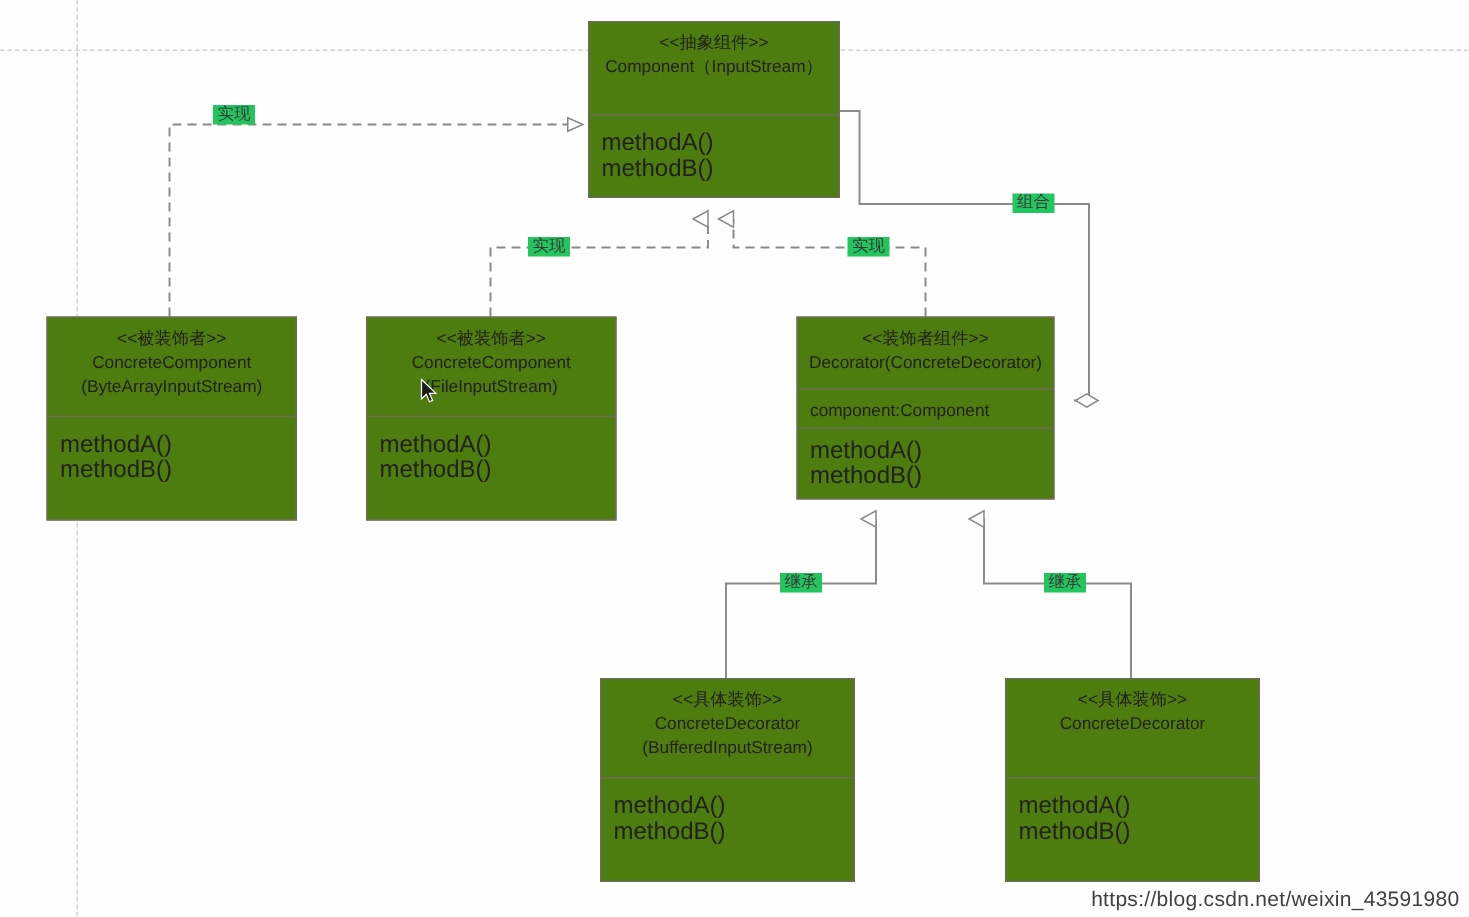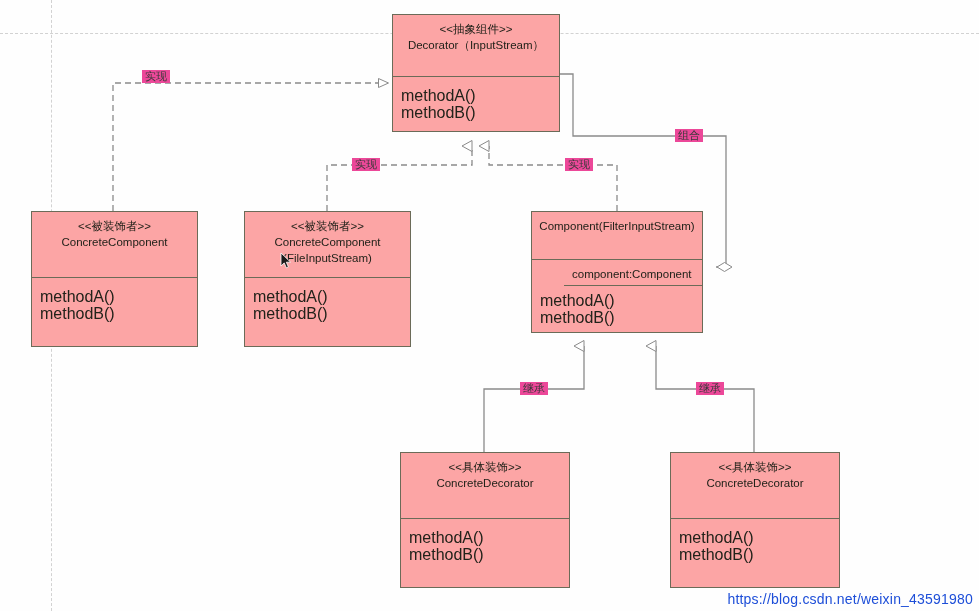--- a/index.html
+++ b/index.html
@@ -31,21 +31,21 @@
     left: 0;
     top: 33px;
     width: 979px;
     height: 0;
     border-top: 1px dashed #d2d2d2;
   }
   
   .uml-box {
     position: absolute;
     box-sizing: border-box;
-    background: #fca5a5;
+    background: #4d7c0f;
     border: 1px solid #6b6b58;
     display: flex;
     flex-direction: column;
   }
   .uml-head {
     box-sizing: border-box;
     text-align: center;
     padding: 6px 4px 6px 4px;
     border-bottom: 1px solid #6b6b58;
     color: #22221a;
@@ -85,32 +85,32 @@
     left: 0;
     top: 0;
     width: 979px;
     height: 611px;
     pointer-events: none;
   }
   .edge-label {
     position: absolute;
     font-size: 11px;
     color: #3a3a3a;
-    background: #ec4899;
+    background: #22c55e;
     padding: 0 3px;
     line-height: 13px;
     white-space: nowrap;
   }
   
   .watermark {
     position: absolute;
     right: 6px;
     bottom: 4px;
     font-size: 14px;
-    color: #1d4ed8;
+    color: #404040;
     letter-spacing: 0.2px;
     white-space: nowrap;
   }
   
   .cursor {
     position: absolute;
     width: 12px;
     height: 18px;
     pointer-events: none;
   }
@@ -164,32 +164,33 @@
   <div class="edge-label" style="left:142px; top:70px;">实现</div>
   <div class="edge-label" style="left:352px; top:158px;">实现</div>
   <div class="edge-label" style="left:565px; top:158px;">实现</div>
   <div class="edge-label" style="left:675px; top:129px;">组合</div>
   <div class="edge-label" style="left:520px; top:382px;">继承</div>
   <div class="edge-label" style="left:696px; top:382px;">继承</div>
 
   <div class="uml-box" style="left:392px; top:14px; width:168px; height:118px;">
     <div class="uml-head" style="height:62px;">
       <span class="stereo">&lt;&lt;抽象组件&gt;&gt;</span>
-      <span class="nm">Decorator（InputStream）</span>
+      <span class="nm">Component（InputStream）</span>
     </div>
     <div class="uml-ops">
       <span class="op">methodA()</span>
       <span class="op">methodB()</span>
     </div>
   </div>
 
   <div class="uml-box" style="left:31px; top:211px; width:167px; height:136px;">
     <div class="uml-head" style="height:66px;">
       <span class="stereo">&lt;&lt;被装饰者&gt;&gt;</span>
       <span class="nm">ConcreteComponent</span>
+      <span class="sub">(ByteArrayInputStream)</span>
     </div>
     <div class="uml-ops">
       <span class="op">methodA()</span>
       <span class="op">methodB()</span>
     </div>
   </div>
 
   <div class="uml-box" style="left:244px; top:211px; width:167px; height:136px;">
     <div class="uml-head" style="height:66px;">
       <span class="stereo">&lt;&lt;被装饰者&gt;&gt;</span>
@@ -197,35 +198,37 @@
       <span class="sub">(FileInputStream)</span>
     </div>
     <div class="uml-ops">
       <span class="op">methodA()</span>
       <span class="op">methodB()</span>
     </div>
   </div>
 
   <div class="uml-box" style="left:531px; top:211px; width:172px; height:122px;">
     <div class="uml-head" style="height:48px;">
-      <span class="nm">Component(FilterInputStream)</span>
-    </div>
-    <div class="uml-attrs" style="height:26px;margin-left:32px;">
+      <span class="stereo">&lt;&lt;装饰者组件&gt;&gt;</span>
+      <span class="nm">Decorator(ConcreteDecorator)</span>
+    </div>
+    <div class="uml-attrs" style="height:26px;">
       <span class="op">component:Component</span>
     </div>
     <div class="uml-ops" style="padding-top:6px;">
       <span class="op">methodA()</span>
       <span class="op">methodB()</span>
     </div>
   </div>
 
   <div class="uml-box" style="left:400px; top:452px; width:170px; height:136px;">
     <div class="uml-head" style="height:66px;">
       <span class="stereo">&lt;&lt;具体装饰&gt;&gt;</span>
       <span class="nm">ConcreteDecorator</span>
+      <span class="sub">(BufferedInputStream)</span>
     </div>
     <div class="uml-ops">
       <span class="op">methodA()</span>
       <span class="op">methodB()</span>
     </div>
   </div>
 
   <div class="uml-box" style="left:670px; top:452px; width:170px; height:136px;">
     <div class="uml-head" style="height:66px;">
       <span class="stereo">&lt;&lt;具体装饰&gt;&gt;</span>

